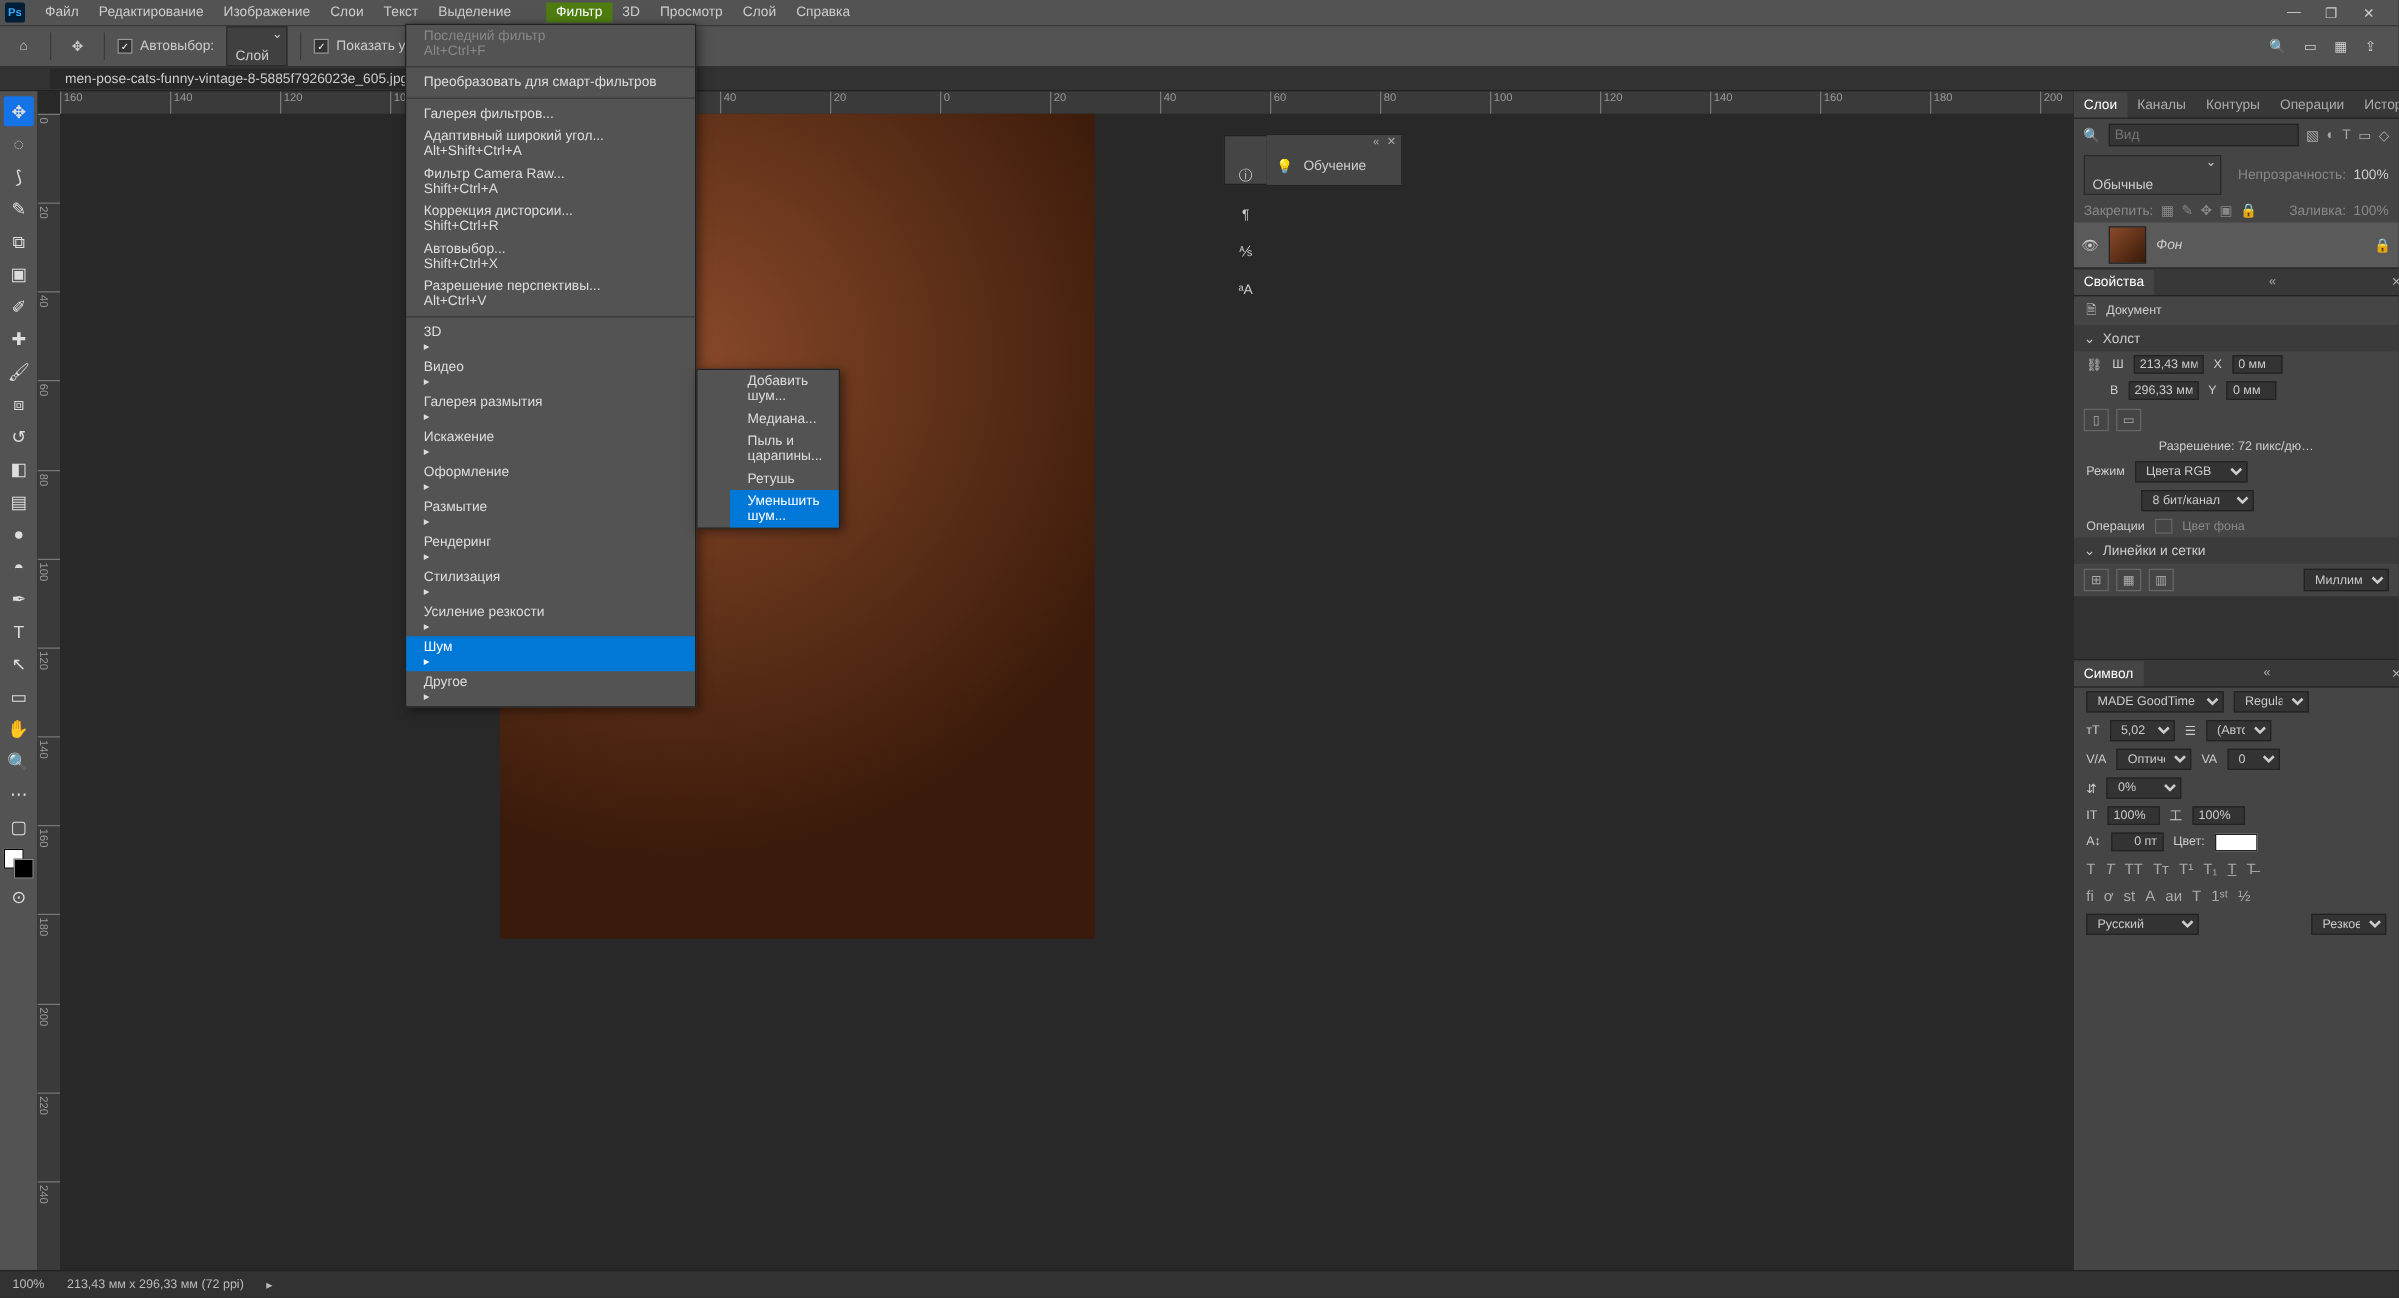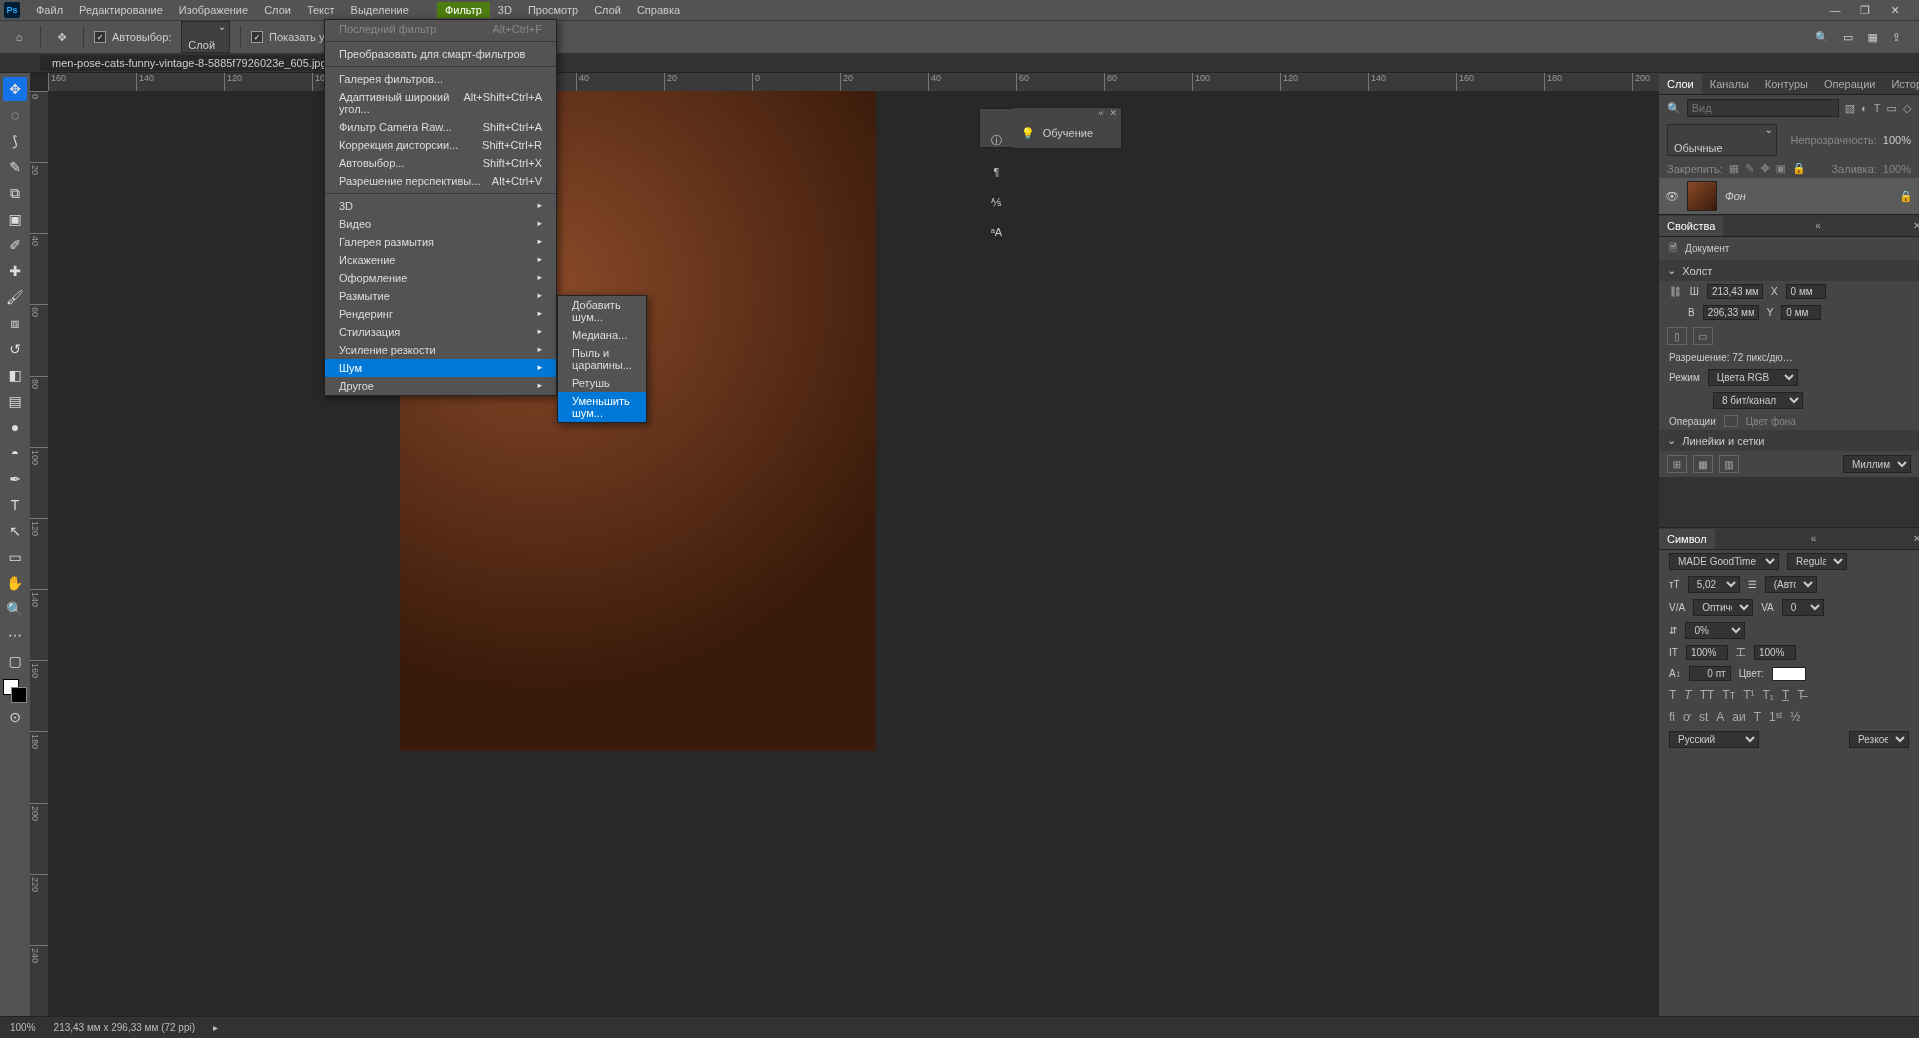--- a/index.html
+++ b/index.html
@@ -64,26 +64,26 @@
 .prop-header { padding: 4px 8px; font-size: 11px; background: #3b3b3b; display:flex; align-items:center; gap:6px; }
 .prop-row { display: flex; align-items: center; gap: 8px; padding: 3px 10px; font-size: 10px; }
 .prop-input { background: #333; border: 1px solid #222; color: #ccc; padding: 1px 4px; font-size: 10px; width: 56px; }
 .prop-select { background: #333; border: 1px solid #222; color: #ccc; padding: 1px 4px; font-size: 10px; width: 90px; }
 .mini-icons { display:flex; gap:8px; padding:4px 10px; font-size:12px; color:#aaa; }
 .panel-break { height: 50px; background:#323232; }
 .panel-head-btn { width:10px; color:#aaa; font-size:10px; margin-left:auto; padding:0 6px; }
 
 
 .dropdown { position: absolute; top: 19px; left: 324px; width: 233px; background: #535353; border: 1px solid #222; box-shadow: 2px 2px 8px rgba(0,0,0,0.5); z-index: 100; }
-.dd-item { display: flex; justify-content: space-between; padding: 3px 14px; font-size: 11px; cursor: pointer; color: #ddd; }
+.dd-item { display: flex; justify-content: space-between; padding: 3px 14px; font-size: 11px; cursor: pointer; color: #ddd; flex-direction: column; }
 .dd-item.disabled { color: #888; }
 .dd-item.highlighted { background: #0078d7; color: #fff; }
 .dd-sep { height: 1px; background: #3a3a3a; margin: 3px 0; }
 .dd-arrow::after { content: "▸"; font-size: 9px; }
-.submenu { position: absolute; top: 295px; left: 557px; width: 90px; background: #535353; border: 1px solid #222; box-shadow: 2px 2px 8px rgba(0,0,0,0.5); z-index: 101; }
+.submenu { position: absolute; top: 295px; left: 557px; width: 115px; background: #535353; border: 1px solid #222; box-shadow: 2px 2px 8px rgba(0,0,0,0.5); z-index: 101; padding-left: 26px; }
 
 
 .statusbar { position: absolute; bottom: 0; left: 0; right: 0; height: 22px; background: #323232; display: flex; align-items: center; padding: 0 10px; gap: 18px; font-size: 10px; color: #bbb; border-top: 1px solid #222; }
 
 .row-control { display:flex; align-items:center; gap:6px; padding:3px 8px; }
 .grid-icons { display:flex; gap:6px; padding:4px 8px; }
 .gicon { width:20px; height:18px; border:1px solid #666; display:flex; align-items:center; justify-content:center; font-size:10px; color:#aaa; }
 </style>
 </head>
 <body>
@@ -277,21 +277,21 @@
         <span style="width:11px"></span>
         <span>В</span>
         <input class="prop-input" value="296,33 мм" style="">
         <span>Y</span>
         <input class="prop-input" style="width: 40px;" value="0 мм">
       </div>
       <div class="grid-icons">
         <div class="gicon">▯</div>
         <div class="gicon">▭</div>
       </div>
-      <div class="prop-row" style="justify-content:flex-start">
+      <div class="prop-row" style="justify-content:center">
           <span>Разрешение: 72 пикс/дю…</span>
         </div>
       <div class="prop-row">
         <span>Режим</span>
         <select class="prop-select"><option>Цвета RGB</option></select>
       </div>
       <div class="prop-row">
         <span style="width:36px"></span>
         <select class="prop-select"><option>8 бит/канал</option></select>
       </div>

